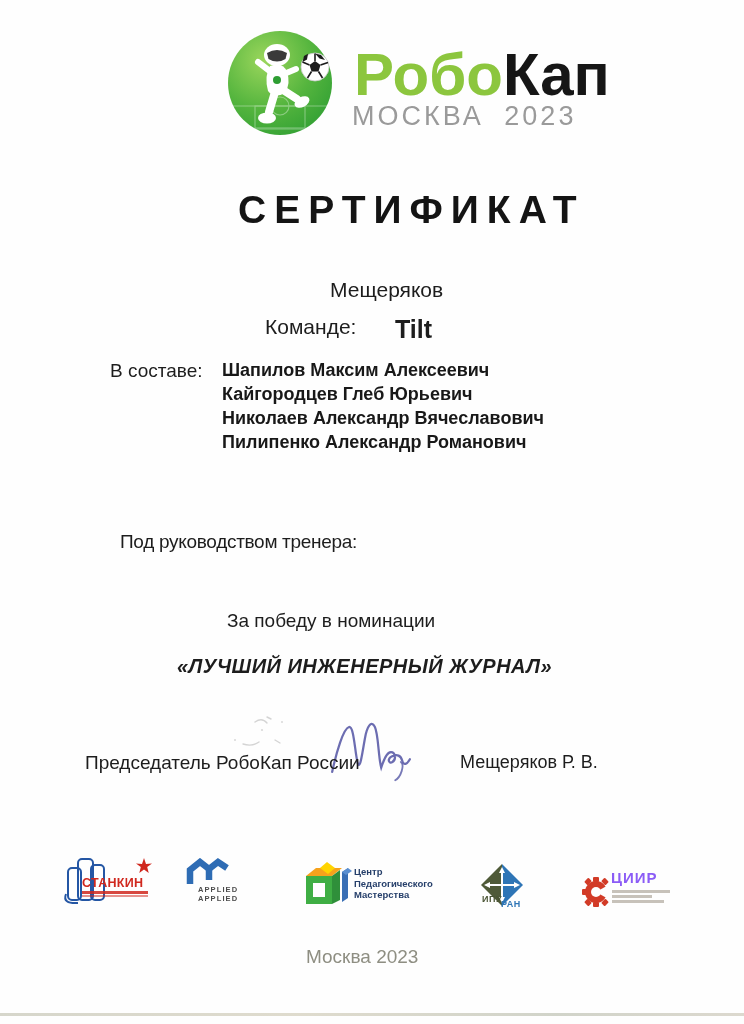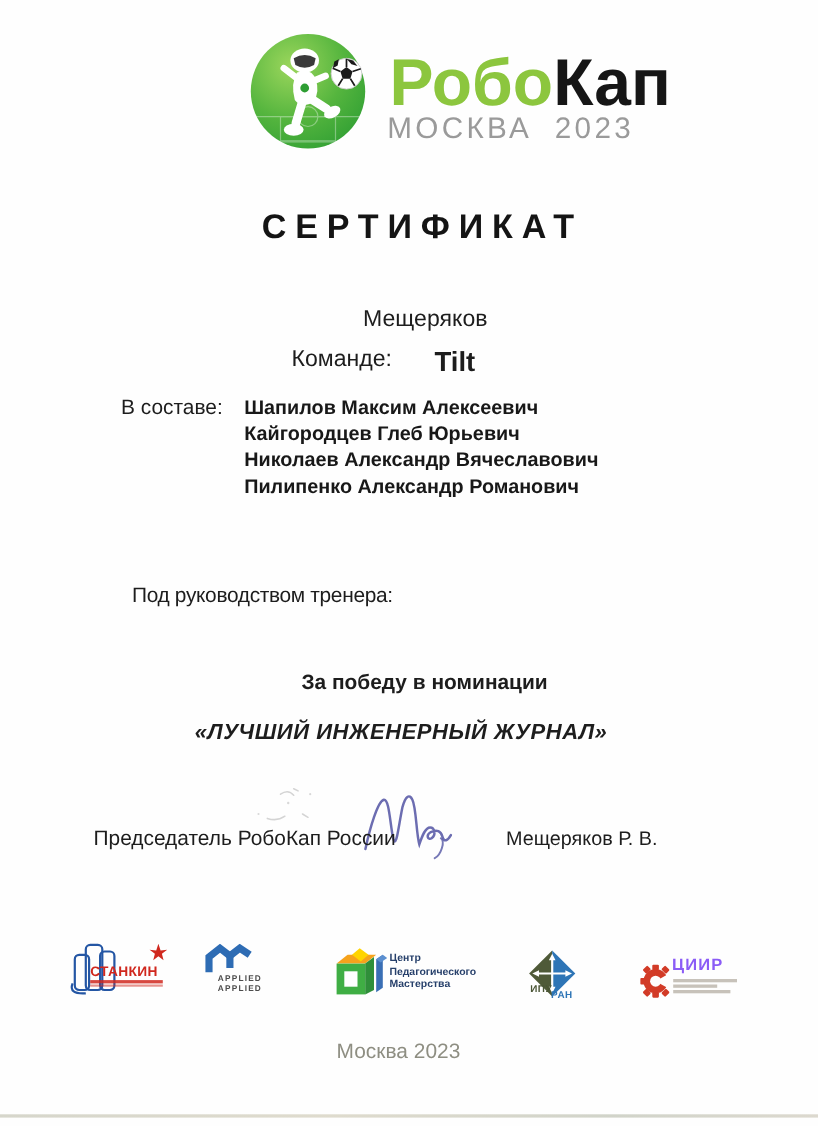--- a/index.html
+++ b/index.html
@@ -12,31 +12,31 @@
   .abs { position:absolute; }
 
   
   .brand-logo { left:227px; top:30px; width:106px; height:106px; }
   .brand-name { left:340px; top:50px; font-size:60px; font-weight:bold; line-height:50px; letter-spacing:0px;margin-left:14px; }
   .brand-green { color:#8cc63e; }
   .brand-black { color:#161616; }
   .brand-sub { left:352px; top:101px; font-size:27px; color:#9a9a9a; letter-spacing:3px; word-spacing:10px; }
 
   
-  .cert-title { left:238px; top:188px; font-size:31px; font-weight:bold; letter-spacing:8px; color:#141414; }
+  .cert-title { left:238px; top:188px; font-size:39px; font-weight:bold; letter-spacing:8px; color:#141414; }
 
   
   .presented   { left:330px; top:278px; font-size:21px; }
   .team-label  { left:265px; top:315px; font-size:21px; }
   .team-name   { left:395px; top:315px; font-size:25px; font-weight:bold; }
   .members-label { left:110px; top:360px; font-size:19px; }
   .members-list  { left:222px; top:358px; font-size:18px; font-weight:bold; line-height:24px; color:#181818; }
   .coach-label { left:100px; top:531px; font-size:19px; letter-spacing:-0.3px;margin-left:20px; }
   .coach-list  { left:310px; top:522px; font-size:18px; font-weight:bold; line-height:24px; color:#181818; }
-  .award-intro { left:227px; top:610px; font-size:19px; font-weight:bold;margin-left:47px; }
+  .award-intro { left:227px; top:610px; font-size:19px; font-weight:normal; }
   .nomination  { left:177px; top:655px; font-size:20px; font-weight:bold; font-style:italic; letter-spacing:0.5px; }
 
   
   .sig-role { left:85px;  top:752px; font-size:19px; }
   .sig-name { left:460px; top:752px; font-size:18px; }
   .sig-ink  { left:328px; top:712px; width:84px; height:72px; }
   .sig-smudge { left:205px; top:710px; width:95px; height:50px; }
 
   
   .partner { position:absolute; }

